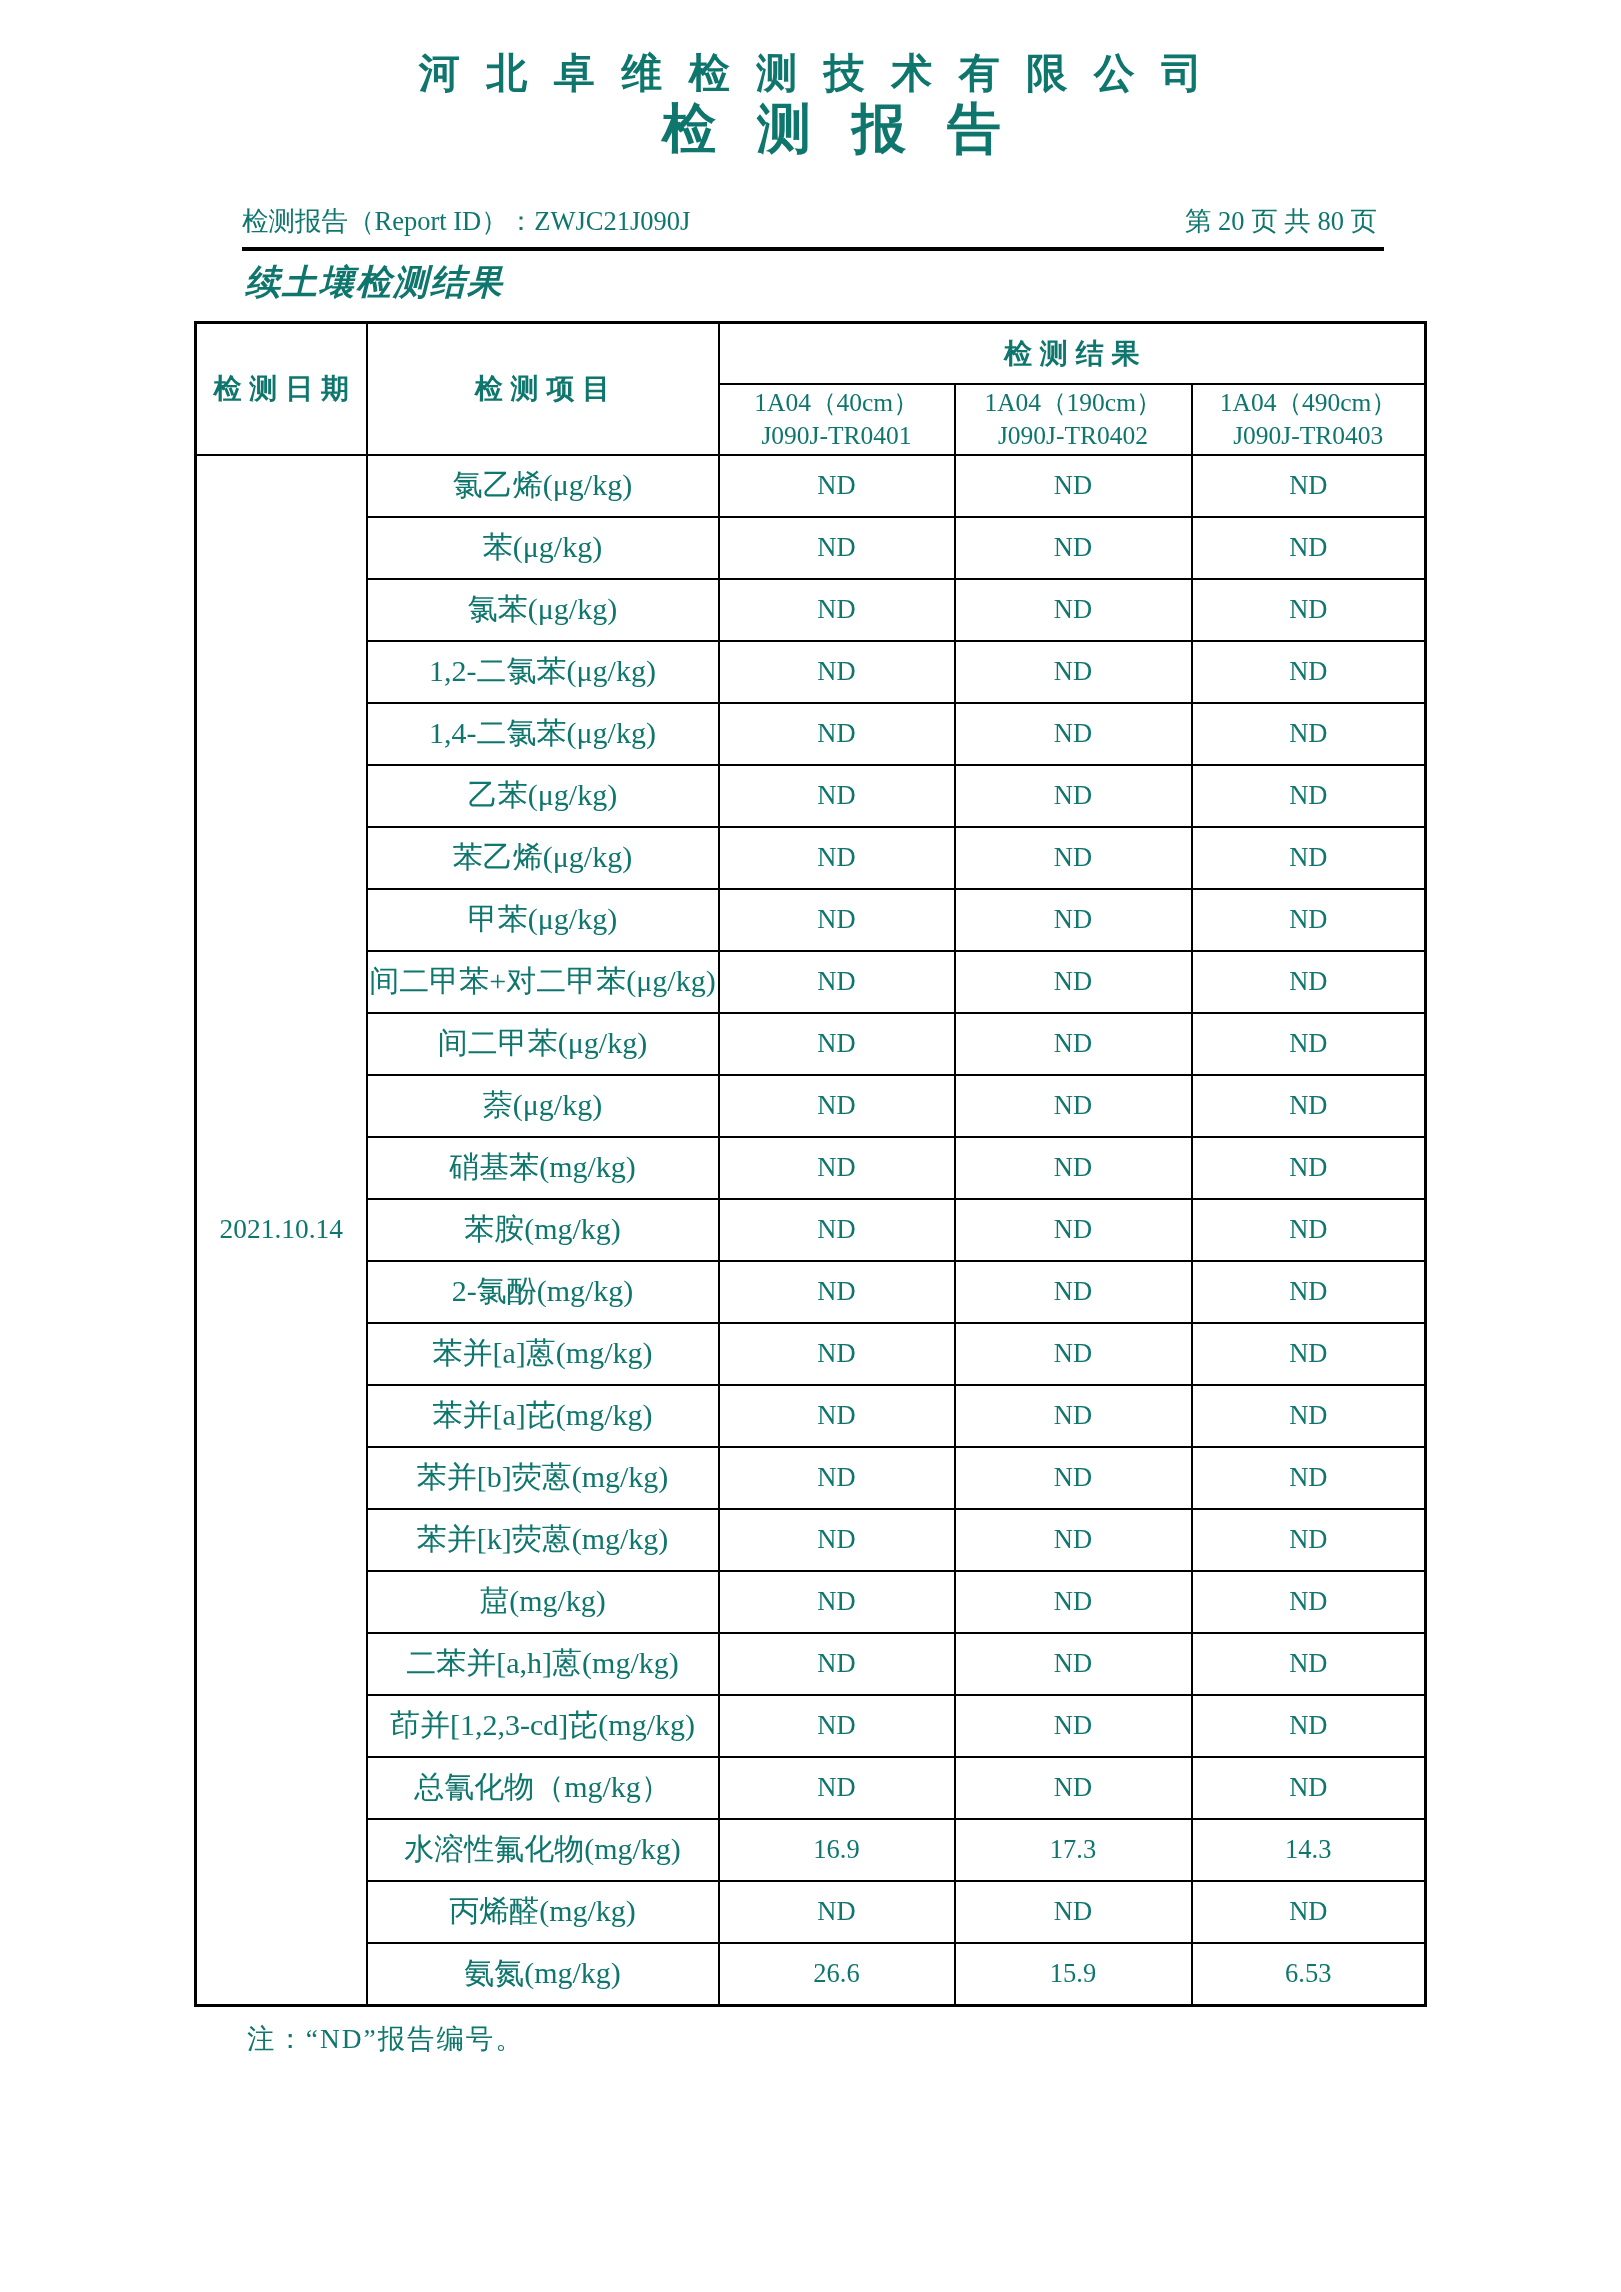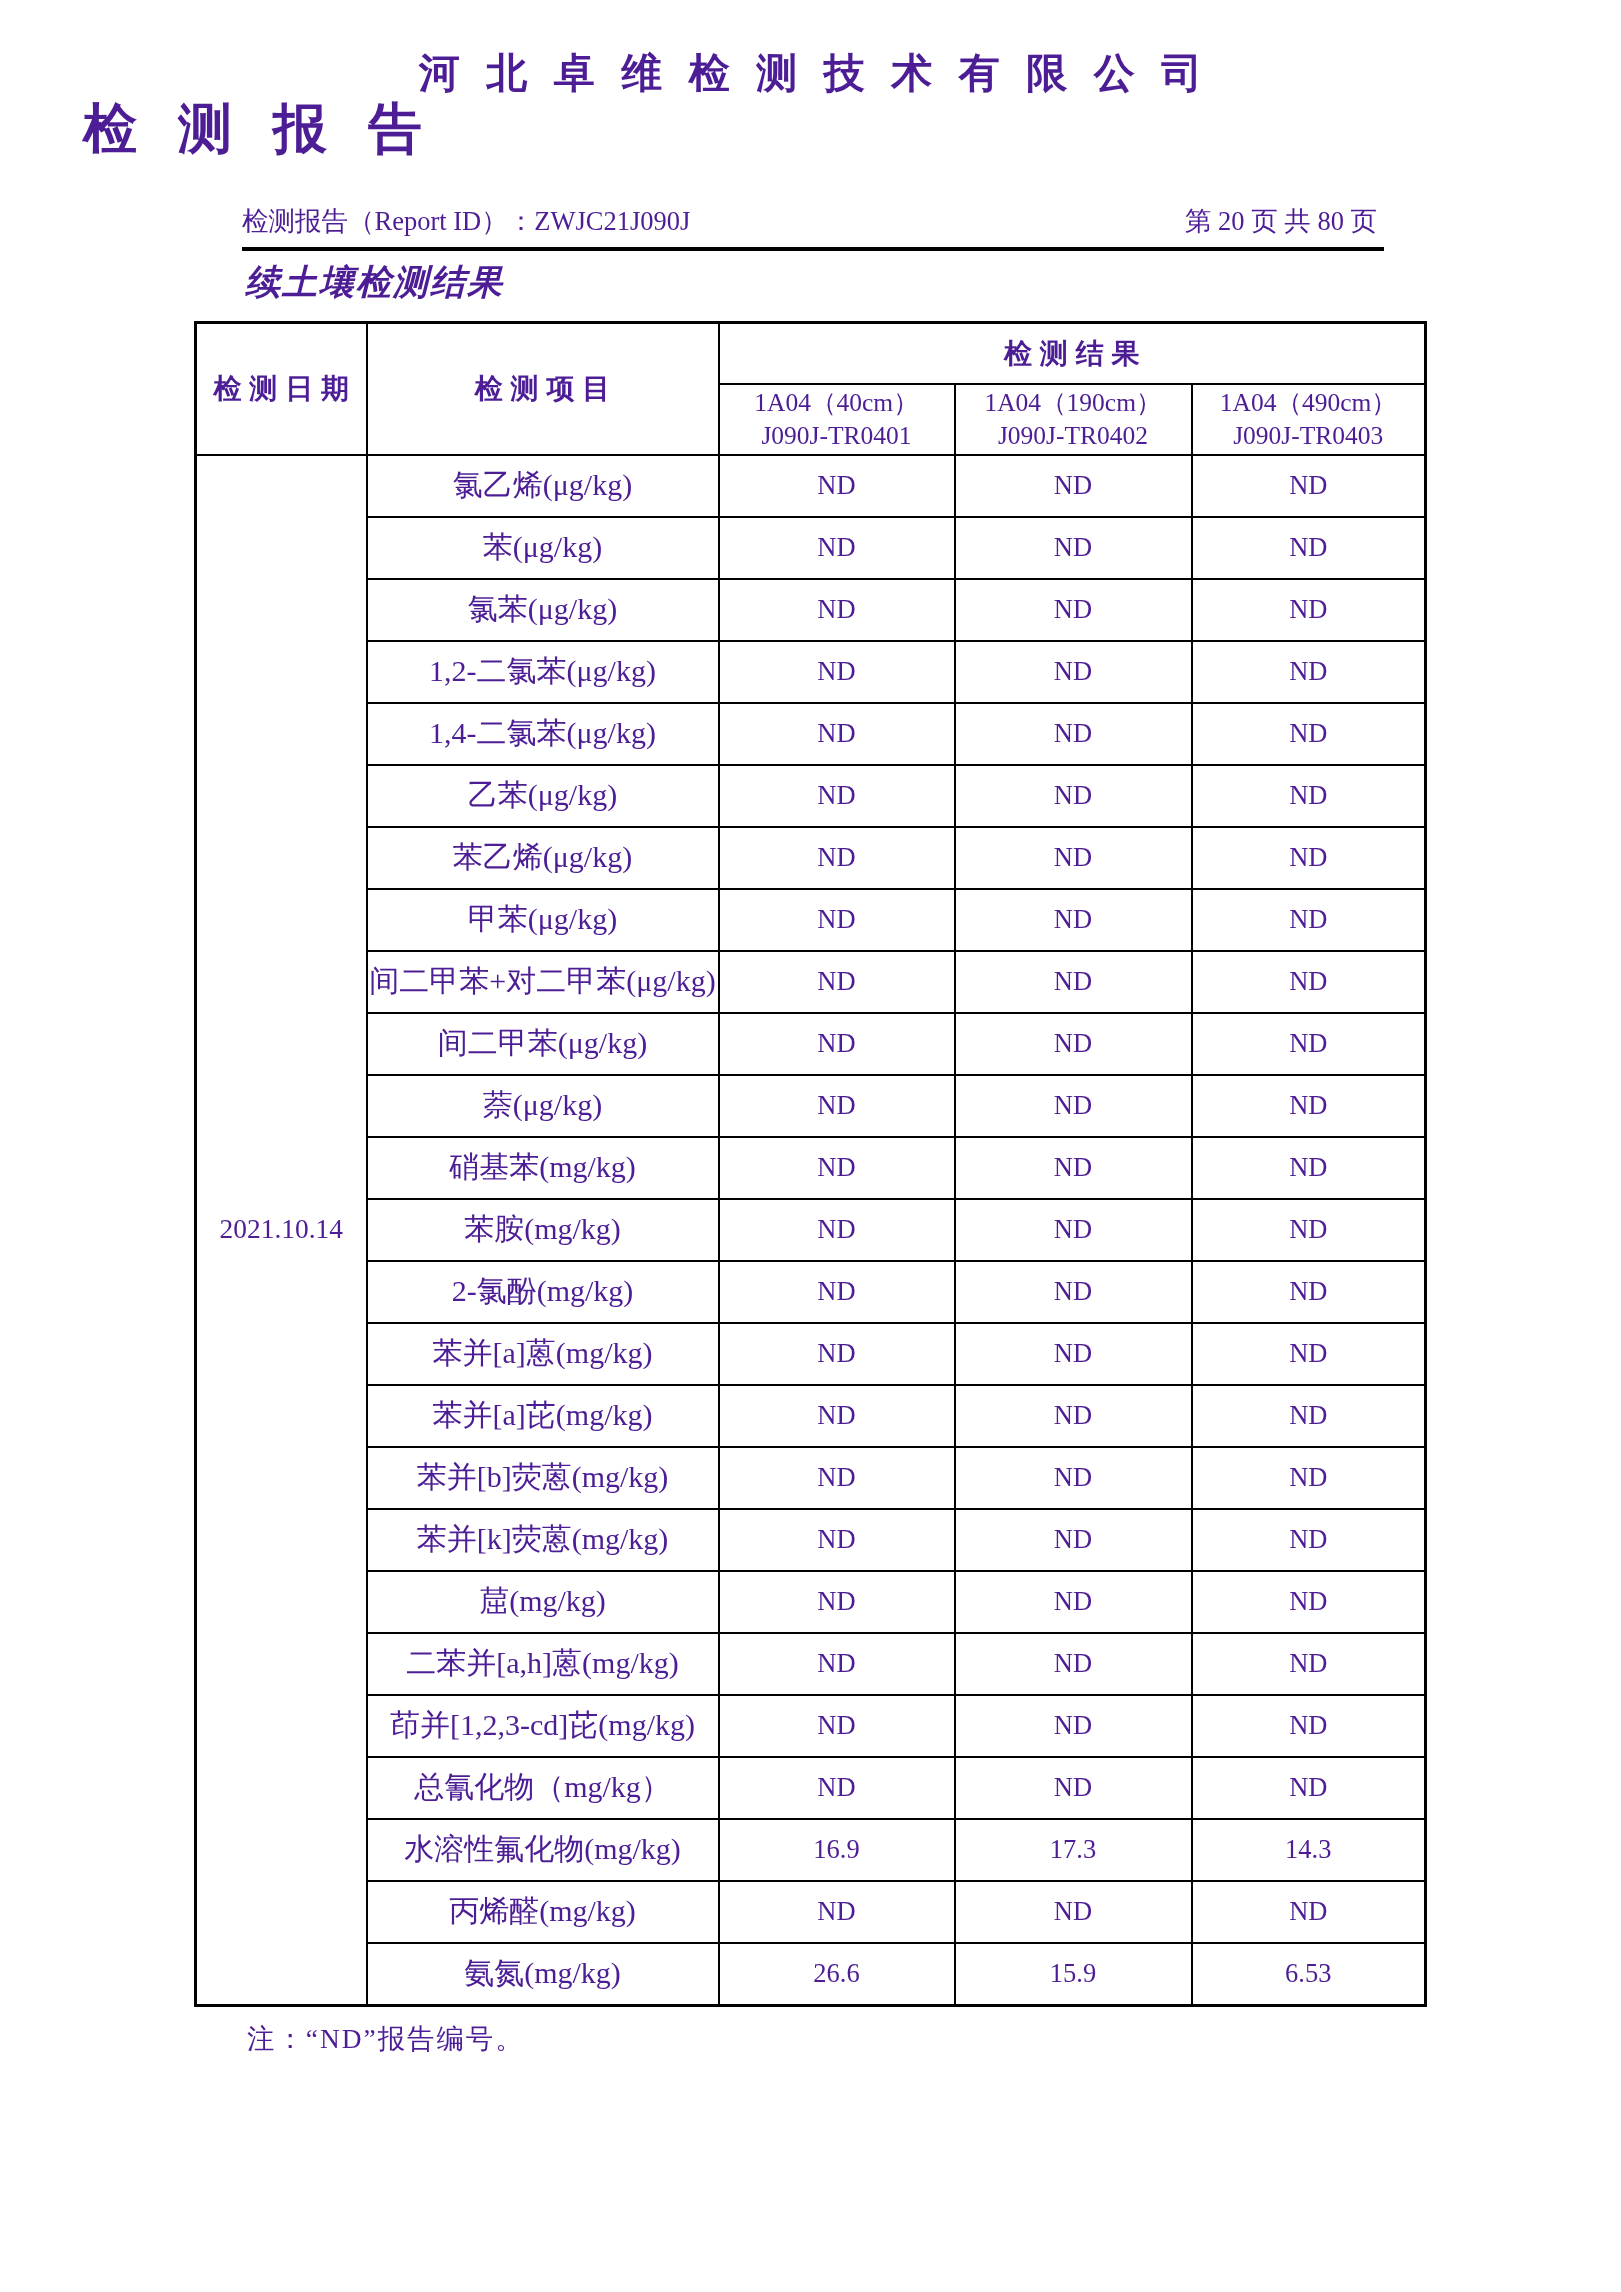--- a/index.html
+++ b/index.html
@@ -6,35 +6,36 @@
   body {
     background: #888;
     font-family: "Liberation Serif", "DejaVu Serif", serif;
   }
   .page {
     position: relative;
     width: 1621px;
     height: 2293px;
     margin: 0 auto;
     background: #ffffff;
-    color: #4c1d95;
+    color: #0f766e;
     overflow: hidden;
   }
   .company-name {
     padding-top: 51px;
     text-align: center;
     font-size: 41px;
     font-weight: bold;
     letter-spacing: 26.5px;
     text-indent: 26.5px;
     line-height: 1.1;
     white-space: nowrap;
   }
   .report-title {
     margin-top: 5.9px;
+    text-align: center;
     font-size: 54px;
     font-weight: bold;
     letter-spacing: 41px;
     text-indent: 41px;
     line-height: 1.0;
     white-space: nowrap;
     margin-left: 42px;
   }
   .meta-line {
     margin: 47px 0 0 242px;

